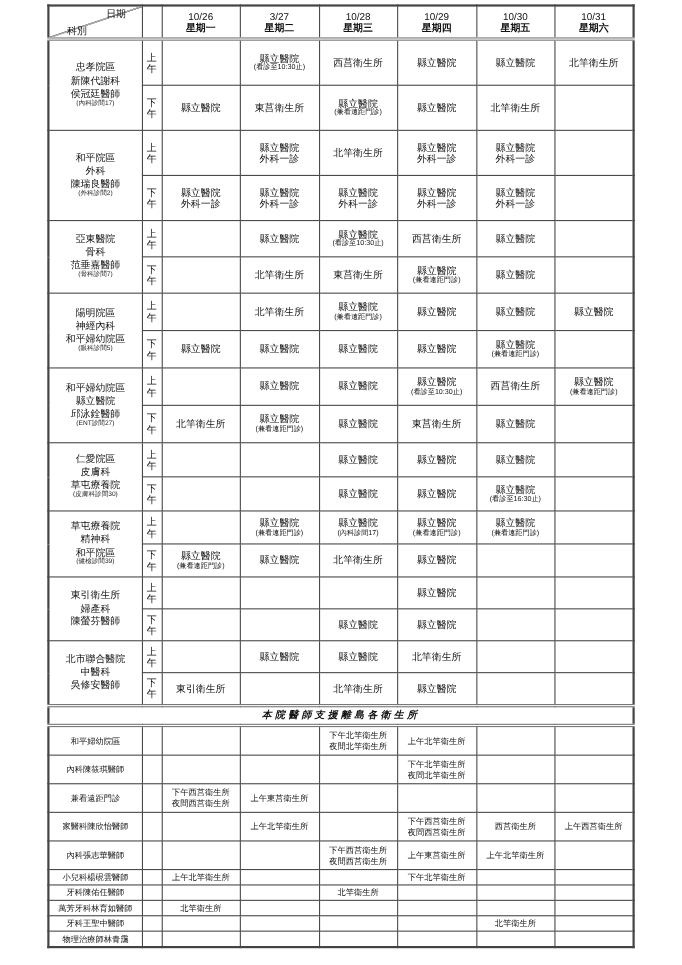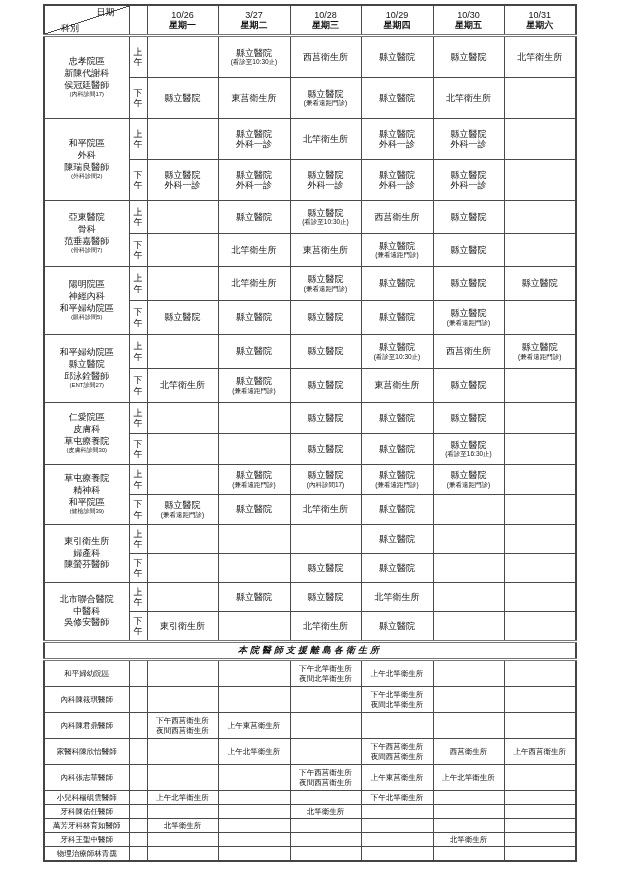--- a/index.html
+++ b/index.html
@@ -566,21 +566,21 @@
           <td style="height: 25px;"></td>
           <td style="height: 25px;"></td>
           <td style="height: 25px;">
             <div>下午北竿衛生所</div>
             <div>夜間北竿衛生所</div>
           </td>
           <td style="height: 25px;"></td>
           <td style="height: 25px;"></td>
         </tr>
         <tr class="bottom-row">
-          <td style="height: 25px;">內科陳君鼎醫師</td>
+          <td style="height: 25px;">兼看遠距門診</td>
           <td></td>
           <td style="height: 25px;">
             <div>下午西莒衛生所</div>
             <div>夜間西莒衛生所</div>
           </td>
           <td style="height: 25px;">
             <div>上午東莒衛生所</div>
           </td>
           <td style="height: 25px;"></td>
           <td style="height: 25px;"></td>

